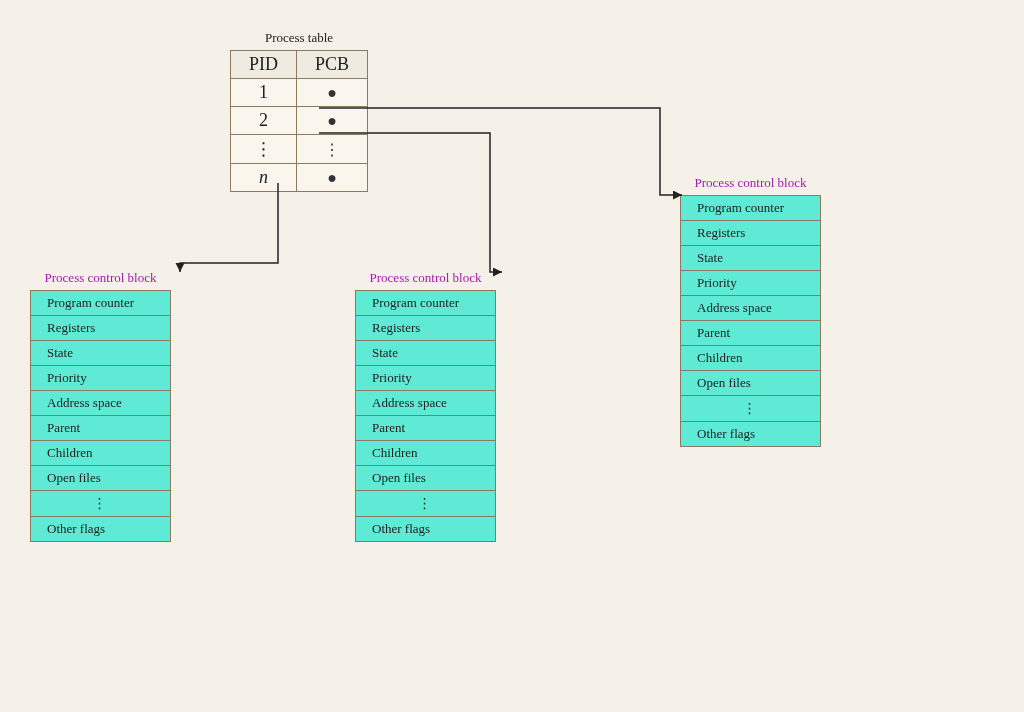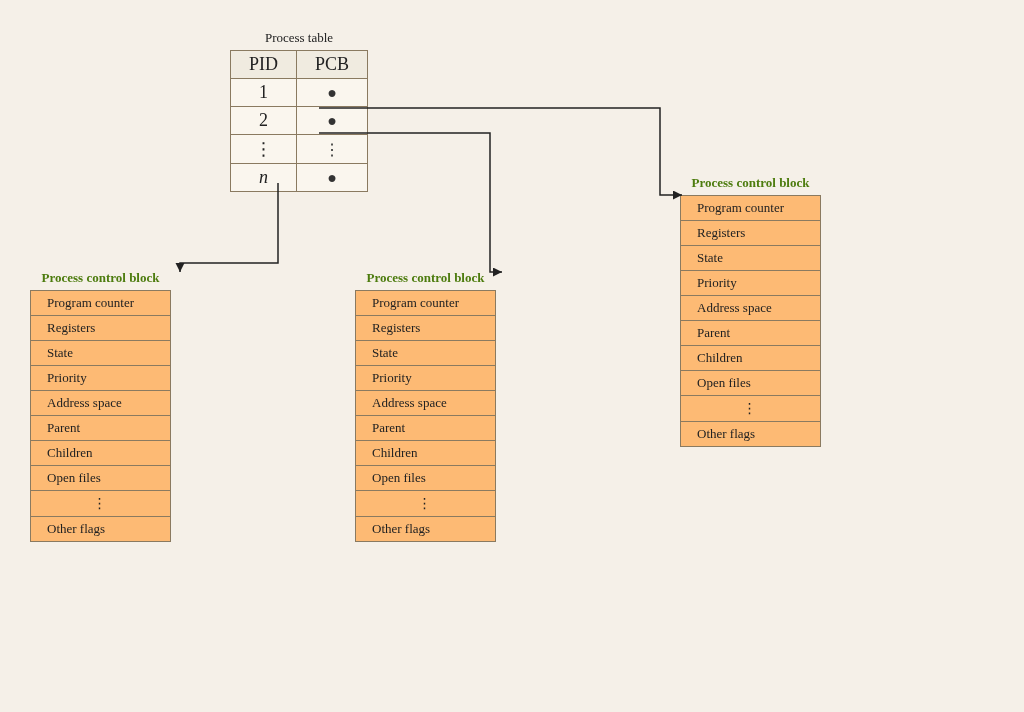--- a/index.html
+++ b/index.html
@@ -60,32 +60,31 @@
 
     
     .pcb-block {
       position: absolute;
       text-align: center;
     }
 
     .pcb-title {
       font-size: 13px;
       margin-bottom: 4px;
-      color: #4d7c0f;
-      font-weight: bold;
+      color: #a21caf;
     }
 
     .pcb-table {
       border-collapse: collapse;
     }
 
     .pcb-table td {
       border: 1px solid #8a7a60;
       padding: 4px 16px;
-      background: #fdba74;
+      background: #5eead4;
       font-size: 13px;
       text-align: left;
       min-width: 140px;
     }
 
     .pcb-table td.dots-row {
       text-align: center;
       font-size: 14px;
       letter-spacing: 2px;
     }

